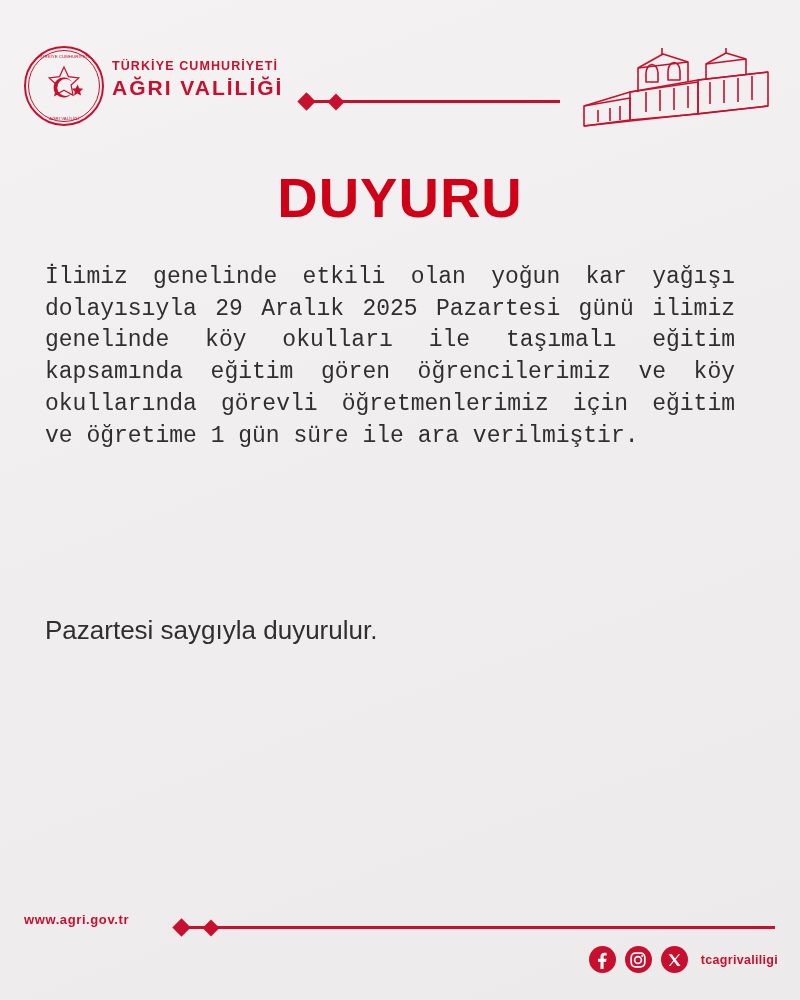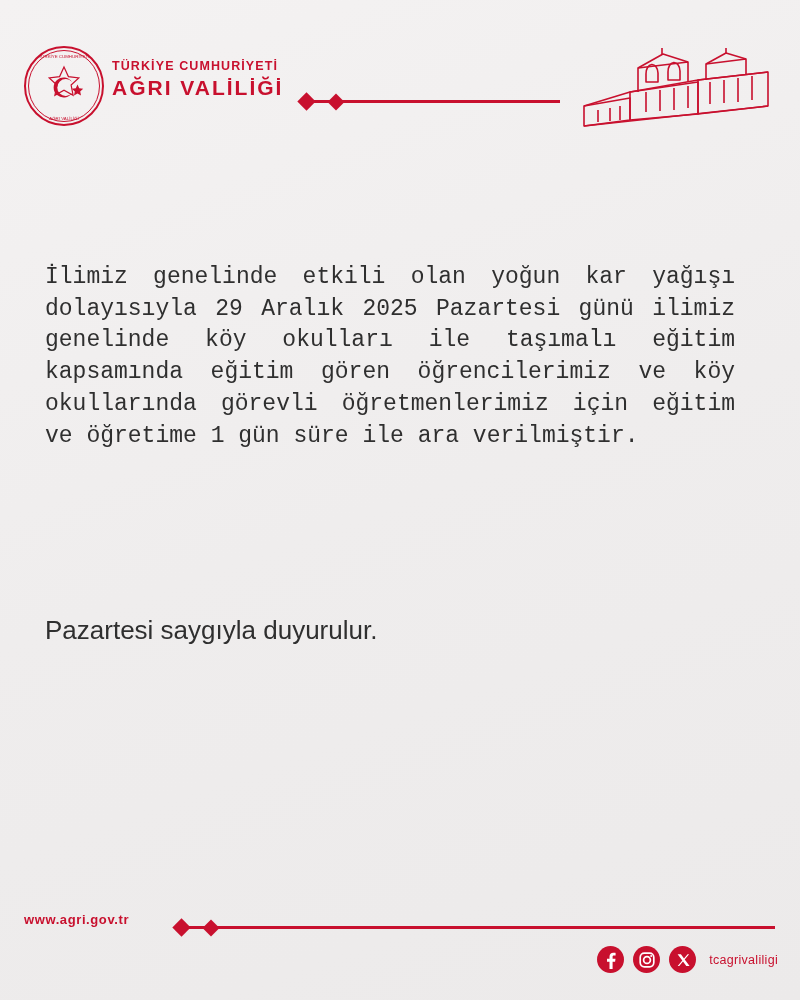--- a/index.html
+++ b/index.html
@@ -187,21 +187,21 @@
     height: 27px;
     border-radius: 50%;
     background: #c8102e;
     display: flex;
     align-items: center;
     justify-content: center;
   }
   .social .handle {
     color: #c8102e;
     font-size: 12.5px;
-    font-weight: normal;
+    font-weight: bold;
     margin-left: 4px;
     letter-spacing: 0.3px;
   }
 </style>
 </head>
 <body>
 
 <div class="page">
 
   <div class="header">
@@ -242,20 +242,21 @@
           <path d="M70 44 L70 64 M84 42 L84 63 M98 40 L98 62 M112 38 L112 60"></path>
           <path d="M134 34 L134 56 M148 32 L148 55 M162 30 L162 54 M176 28 L176 52"></path>
           <path d="M70 26 a6 9 0 0 1 12 -1 L82 34 L70 34 Z"></path>
           <path d="M92 24 a6 9 0 0 1 12 -1 L104 32 L92 32 Z"></path>
           <path d="M8 78 L192 58"></path>
         </g>
       </svg>
     </div>
   </div>
 
+  <div class="title">DUYURU</div>
 
   <div class="body-text">
     <p>İlimiz genelinde etkili olan yoğun kar yağışı dolayısıyla 29 Aralık 2025 Pazartesi günü ilimiz genelinde köy okulları ile taşımalı eğitim kapsamında eğitim gören öğrencilerimiz ve köy okullarında görevli öğretmenlerimiz için eğitim ve öğretime 1 gün süre ile ara verilmiştir.</p>
   </div>
 
   <div class="closing">Pazartesi saygıyla duyurulur.</div>
 
   <div class="footer">
     <div class="footer-url">www.agri.gov.tr</div>
     <div class="footer-rule"></div>

